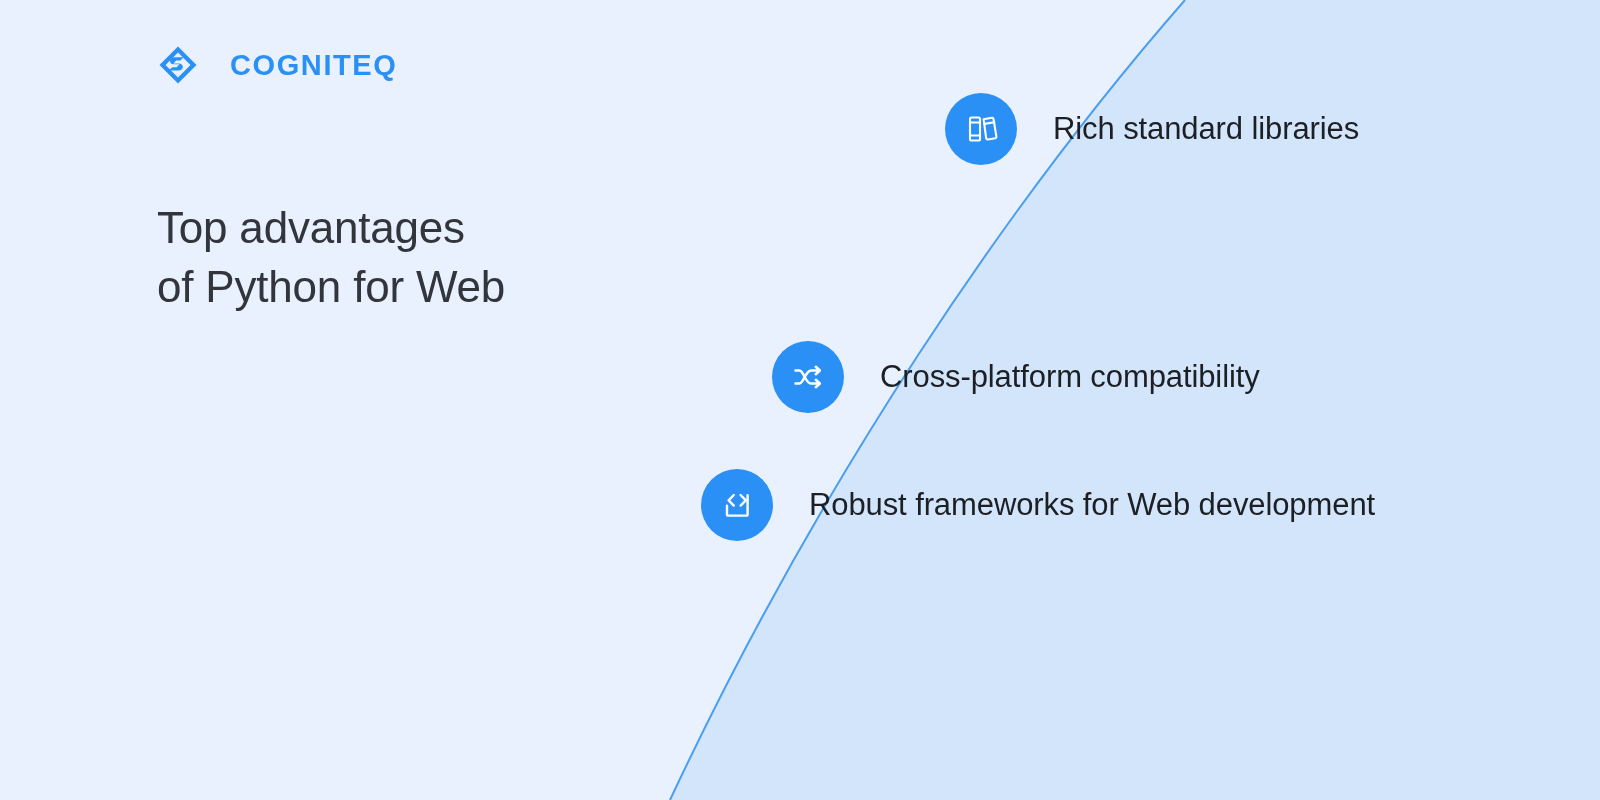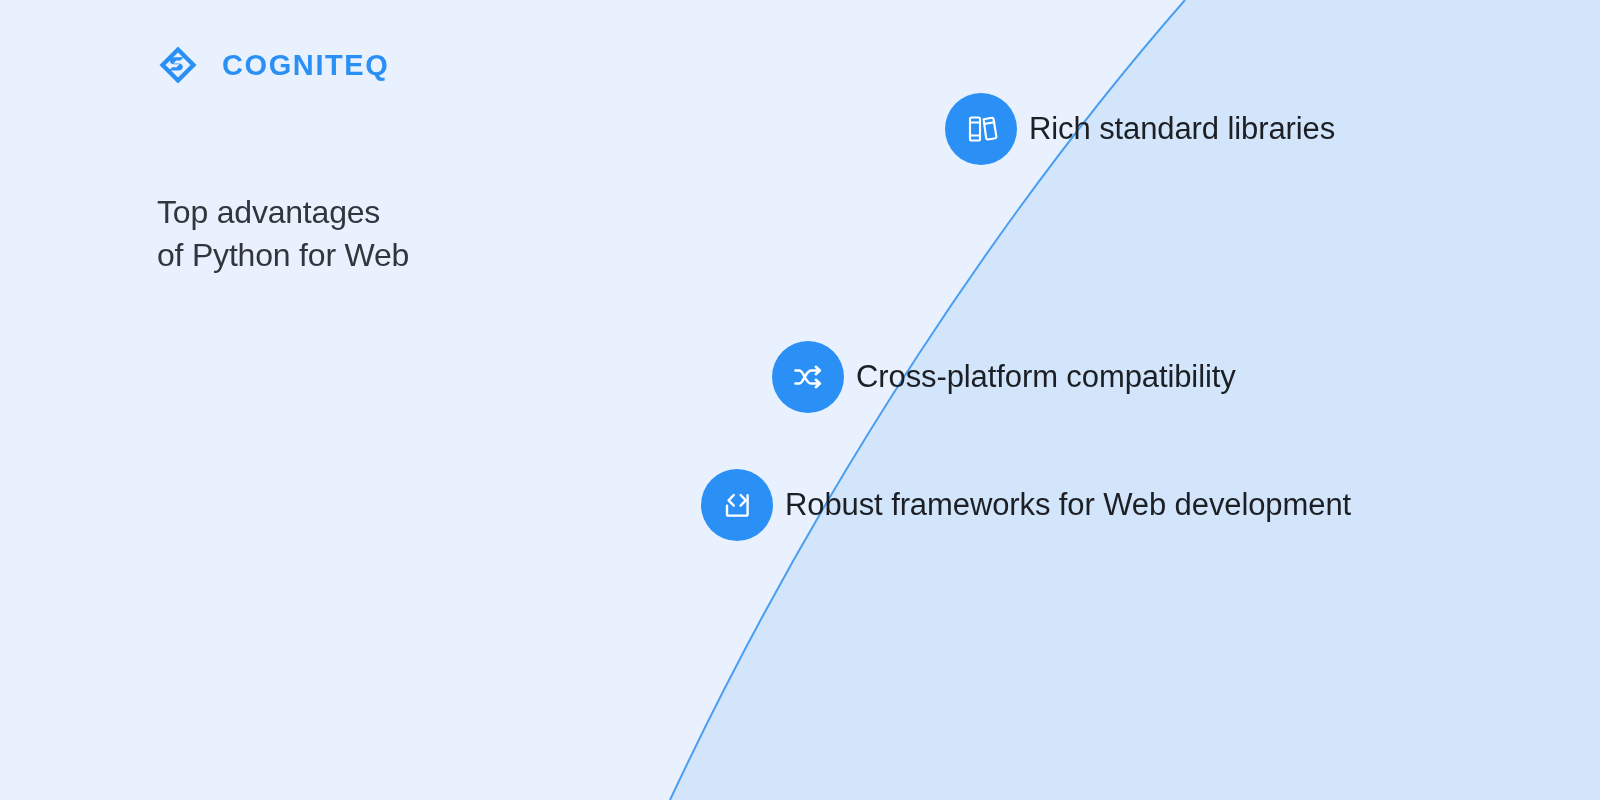--- a/index.html
+++ b/index.html
@@ -30,21 +30,21 @@
     height: 800px;
   }
 
   
   .brand {
     position: absolute;
     left: 158px;
     top: 45px;
     display: flex;
     align-items: center;
-    gap: 24px;
+    gap: 32px;
   }
   .brand-mark {
     width: 40px;
     height: 40px;
     display: block;
   }
   .brand-word {
     font-size: 29px;
     font-weight: bold;
     letter-spacing: 1.6px;
@@ -52,34 +52,34 @@
     line-height: 1;
     white-space: nowrap;
   }
 
   
   .headline {
     position: absolute;
     left: 157px;
     top: 170px;
     width: 520px;
-    font-size: 32px;
+    font-size: 44px;
     line-height: 1.34;
     font-weight: 400;
     color: #32363c;
     letter-spacing: -0.2px;
   }
   .headline-line { display: block; white-space: nowrap; }
 
   
   .item {
     position: absolute;
     display: flex;
     align-items: center;
-    gap: 12px;
+    gap: 36px;
     height: 72px;
   }
   .bullet {
     width: 72px;
     height: 72px;
     min-width: 72px;
     border-radius: 50%;
     background: #2b90f5;
     display: flex;
     align-items: center;

